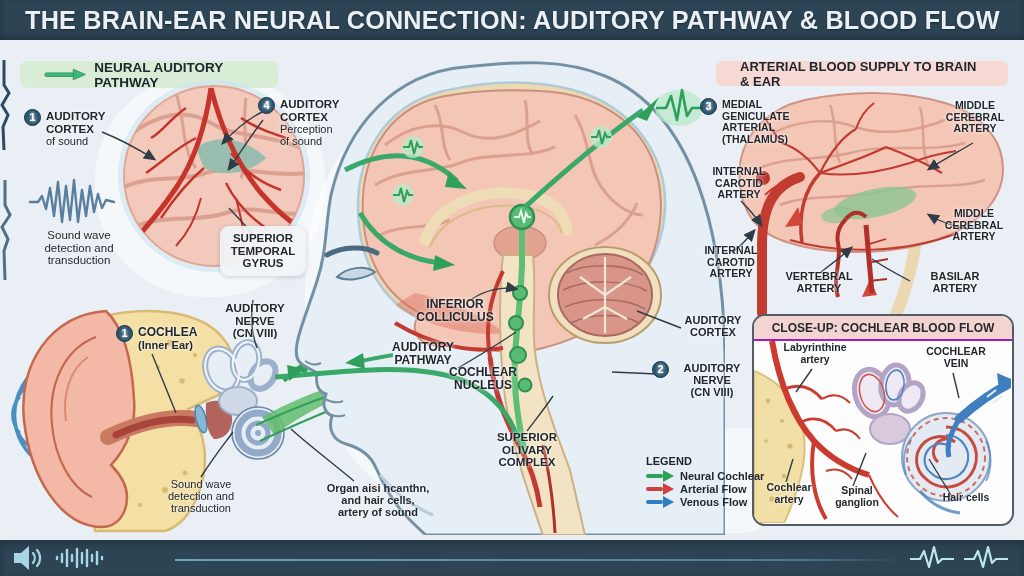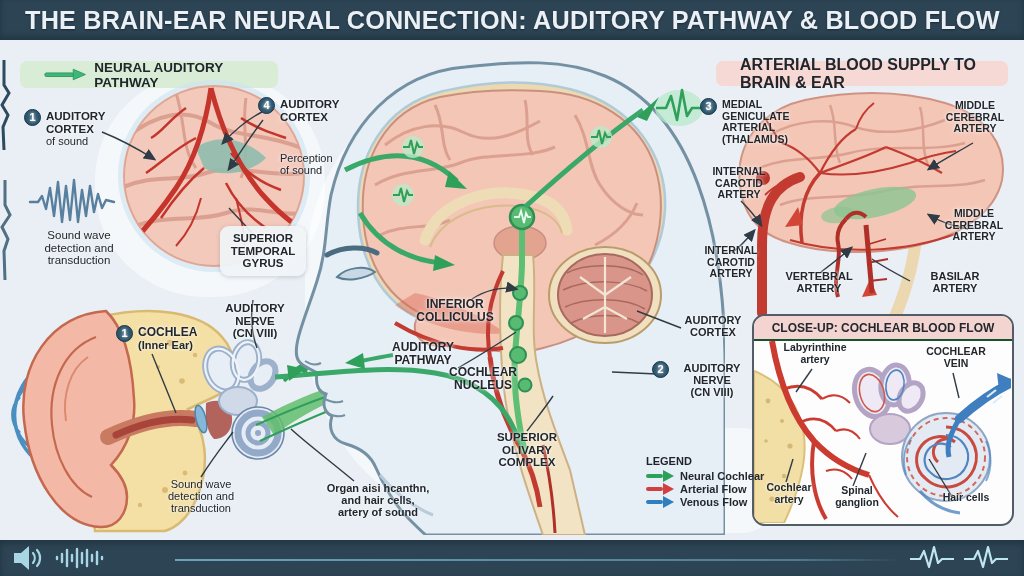--- a/index.html
+++ b/index.html
@@ -12,38 +12,38 @@
   .titlebar h1{margin:0;font-size:26px;font-weight:700;color:#eaf0f5;letter-spacing:.2px;
     transform:scaleX(.97);text-shadow:0 1px 2px rgba(0,0,0,.4);white-space:nowrap;}
   .bottombar{position:absolute;left:0;top:540px;width:1024px;height:36px;background:#2c4454;
     box-shadow:inset 0 3px 6px rgba(0,0,0,.25);}
   
   .soft{position:absolute;background:rgba(255,255,255,.55);border-radius:48%;}
   
   .banner{position:absolute;display:flex;align-items:center;gap:8px;padding:0 24px;
     border-radius:7px;font-weight:700;color:#20262c;}
   .banner-green{left:20px;top:61px;width:258px;height:27px;background:#d8ecd6;font-size:13.5px;}
-  .banner-pink{left:716px;top:61px;width:292px;height:25px;background:#f6d8d4;font-size:16px;justify-content:center;}
+  .banner-pink{left:716px;top:61px;width:292px;height:25px;background:#f6d8d4;font-size:13px;justify-content:center;}
   
   .lbl{position:absolute;color:#21272d;font-weight:700;line-height:1.1;
     text-shadow:0 0 3px rgba(255,255,255,.85),0 0 6px rgba(255,255,255,.6);}
   .pre{white-space:pre-line;}
   .ctr{text-align:center;}
   .row{display:flex;gap:5px;align-items:flex-start;}
   .col{display:flex;flex-direction:column;}
   .sub{font-weight:400;}
   .badge{flex:0 0 auto;width:17px;height:17px;border-radius:50%;background:#27526a;color:#fff;
     font-size:11px;font-weight:700;display:inline-flex;align-items:center;justify-content:center;
     border:1px solid #16354a;margin-top:-1px;}
   .stgbox{background:rgba(240,244,247,.92);border-radius:9px;padding:6px 5px;box-shadow:0 1px 4px rgba(60,80,100,.25);}
   
   .closeup{position:absolute;left:752px;top:314px;width:262px;height:212px;border-radius:13px;
     border:2.5px solid #525d68;background:#fdfdfd;overflow:hidden;}
   .closeup .hd{height:25px;background:#f4d4d0;display:flex;align-items:center;justify-content:center;
-    font-weight:700;font-size:12px;color:#22282e;border-bottom:2px solid #14532d;}
+    font-weight:700;font-size:12px;color:#22282e;border-bottom:2px solid #a21caf;}
   
   .legend{position:absolute;left:646px;top:455px;width:120px;}
   .legend .ttl{font-weight:700;font-size:11px;color:#1d2329;margin-bottom:3px;}
   .legend .item{display:flex;align-items:center;gap:6px;margin-bottom:1px;}
   .legend .item span{font-size:11px;font-weight:600;color:#22282e;white-space:nowrap;}
   svg{display:block;}
   .abs{position:absolute;}
 </style>
 </head>
 <body>
@@ -363,21 +363,21 @@
         <span class="pre" style="font-size:11.5px;">AUDITORY
 CORTEX</span>
       <span class="sub" style="font-size:11px;">of sound</span>
       </span>
   </div>
   <div class="lbl row" style="left:258px;top:98px;width:96px;">
     <span class="badge">4</span>
     <span class="col">
         <span class="pre" style="font-size:11.5px;">AUDITORY
 CORTEX</span>
-      <span class="sub pre" style="font-size:11px;margin-top:29px;">Perception
+      <span class="sub pre" style="font-size:11px;">Perception
 of sound</span>
       </span>
   </div>
   <div class="lbl pre ctr sub" style="left:18px;top:229px;width:122px;font-size:11.5px;font-weight:500;">Sound wave
 detection and
 transduction</div>
   <div class="lbl pre ctr stgbox" style="left:220px;top:226px;width:86px;font-size:11.5px;">SUPERIOR
 TEMPORAL
 GYRUS</div>
   <div class="lbl row" style="left:116px;top:326px;width:104px;">

